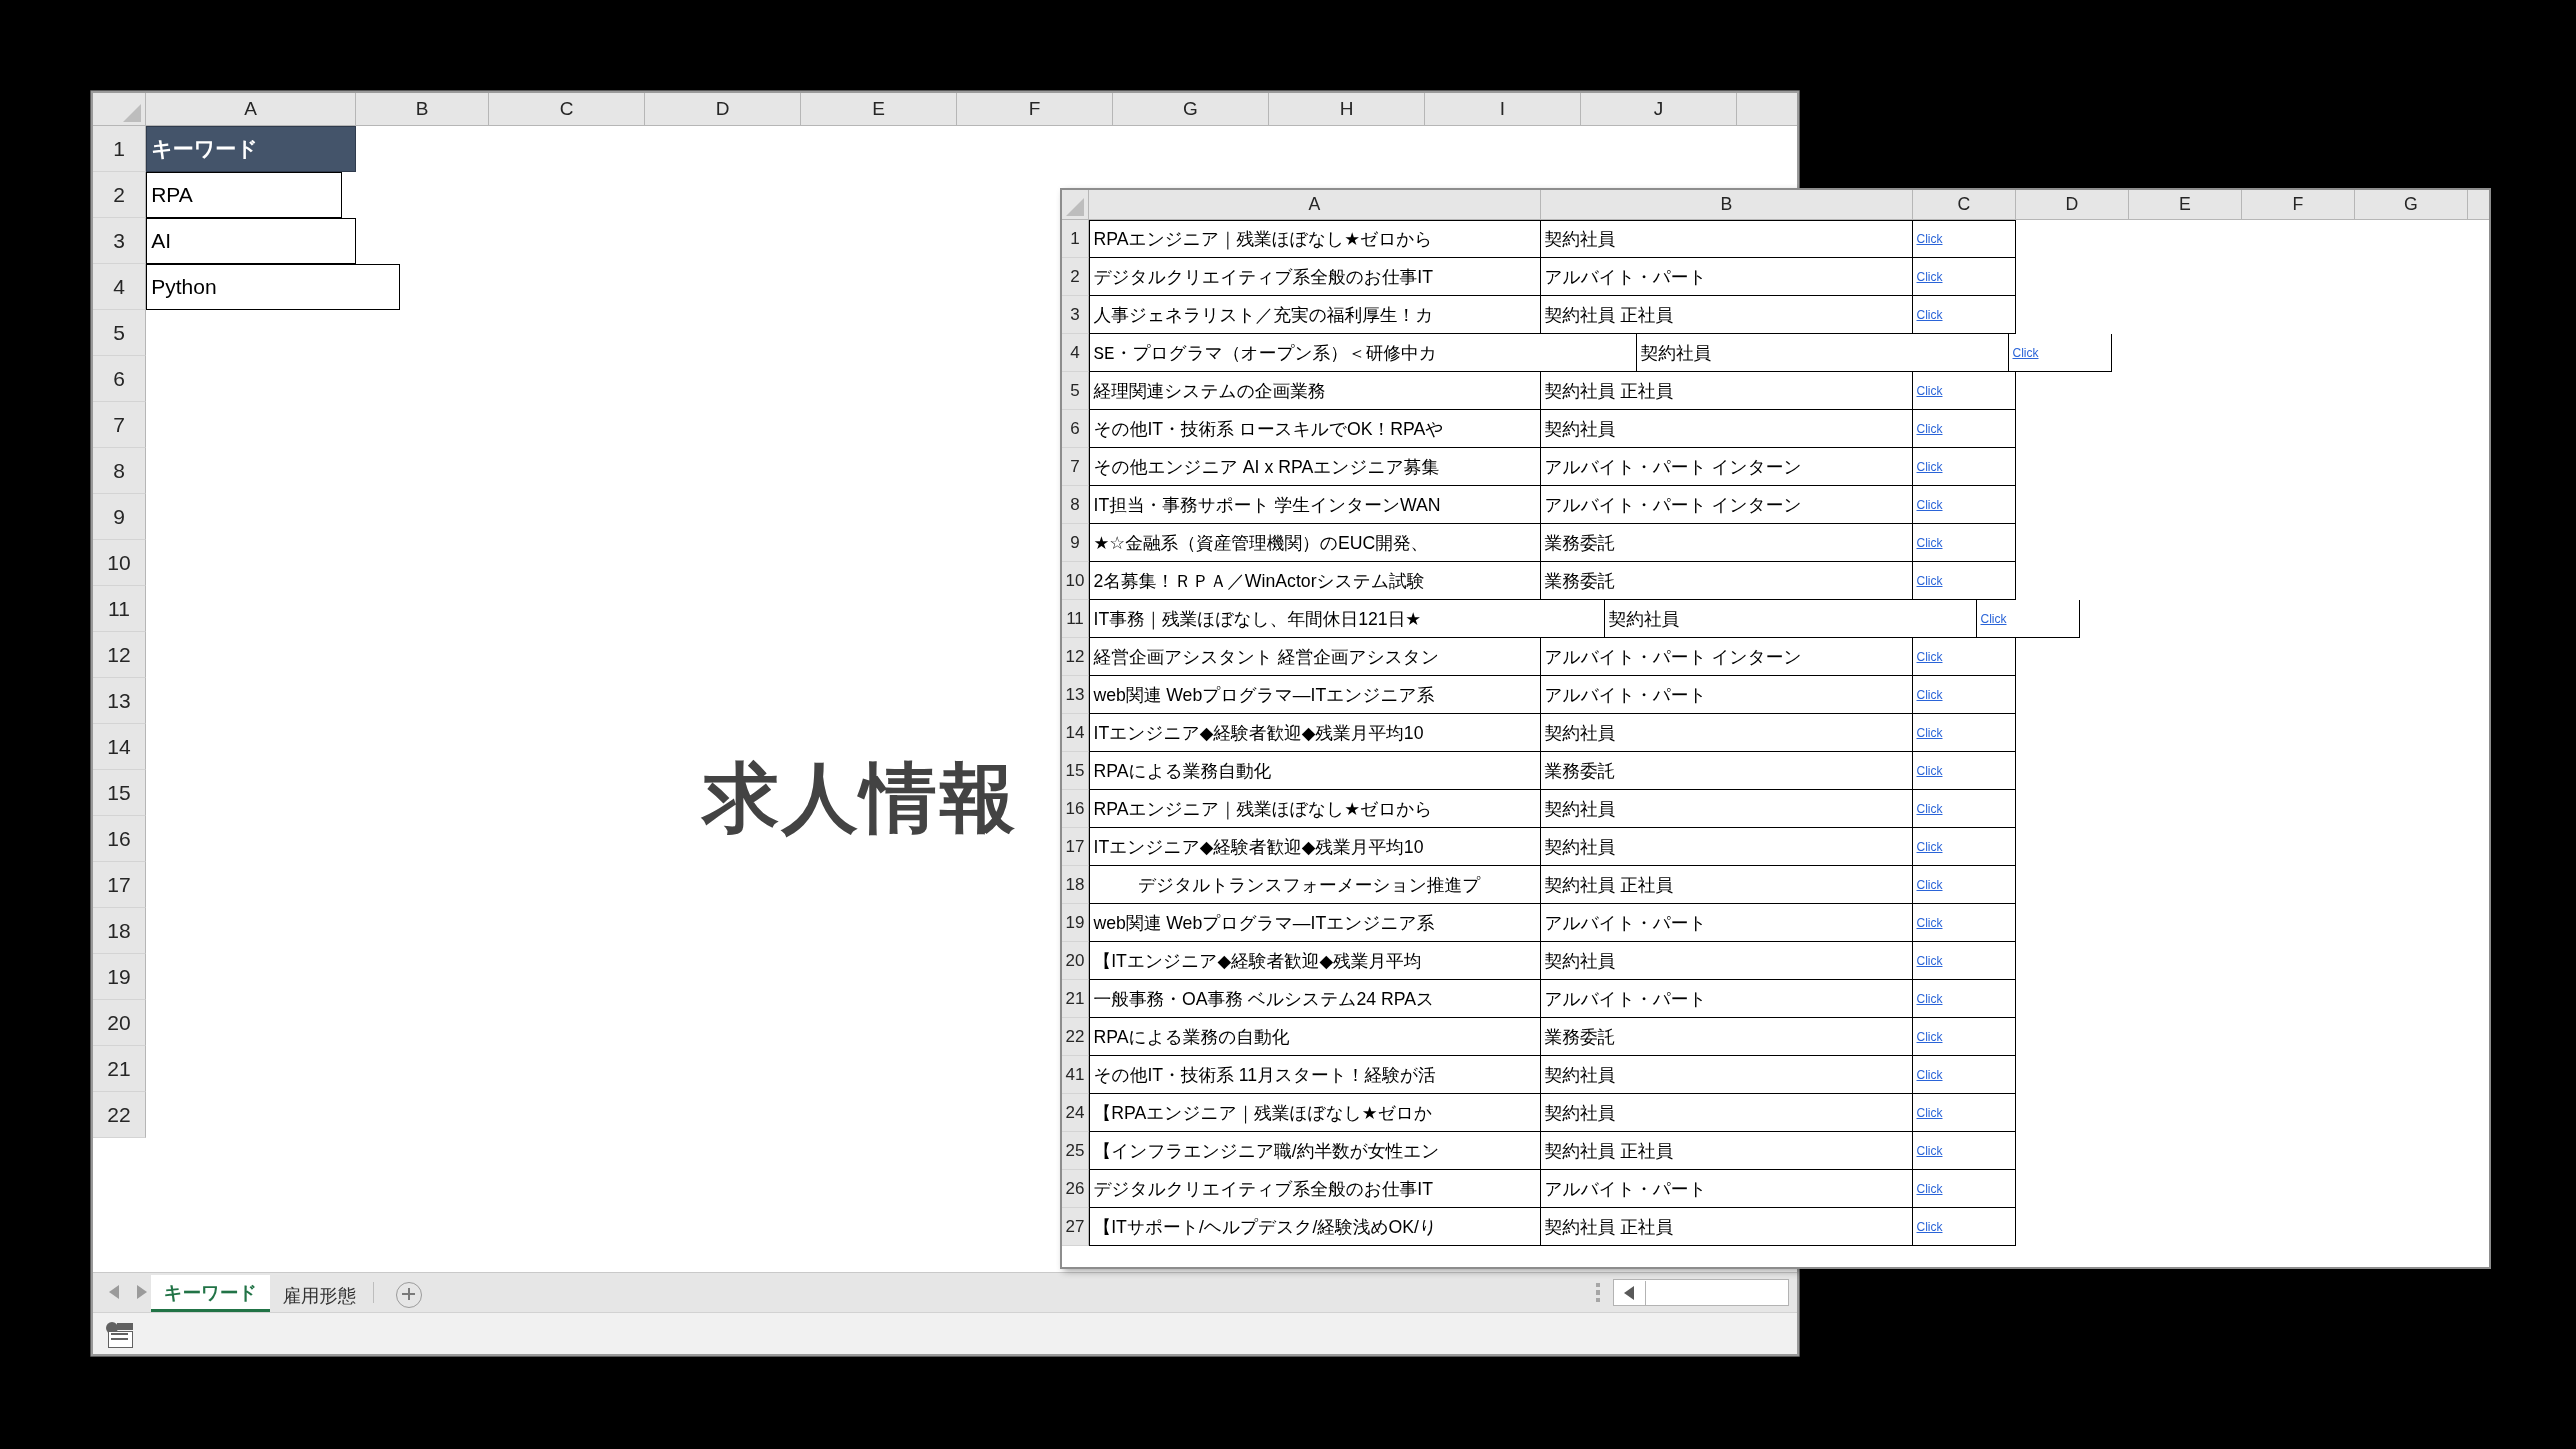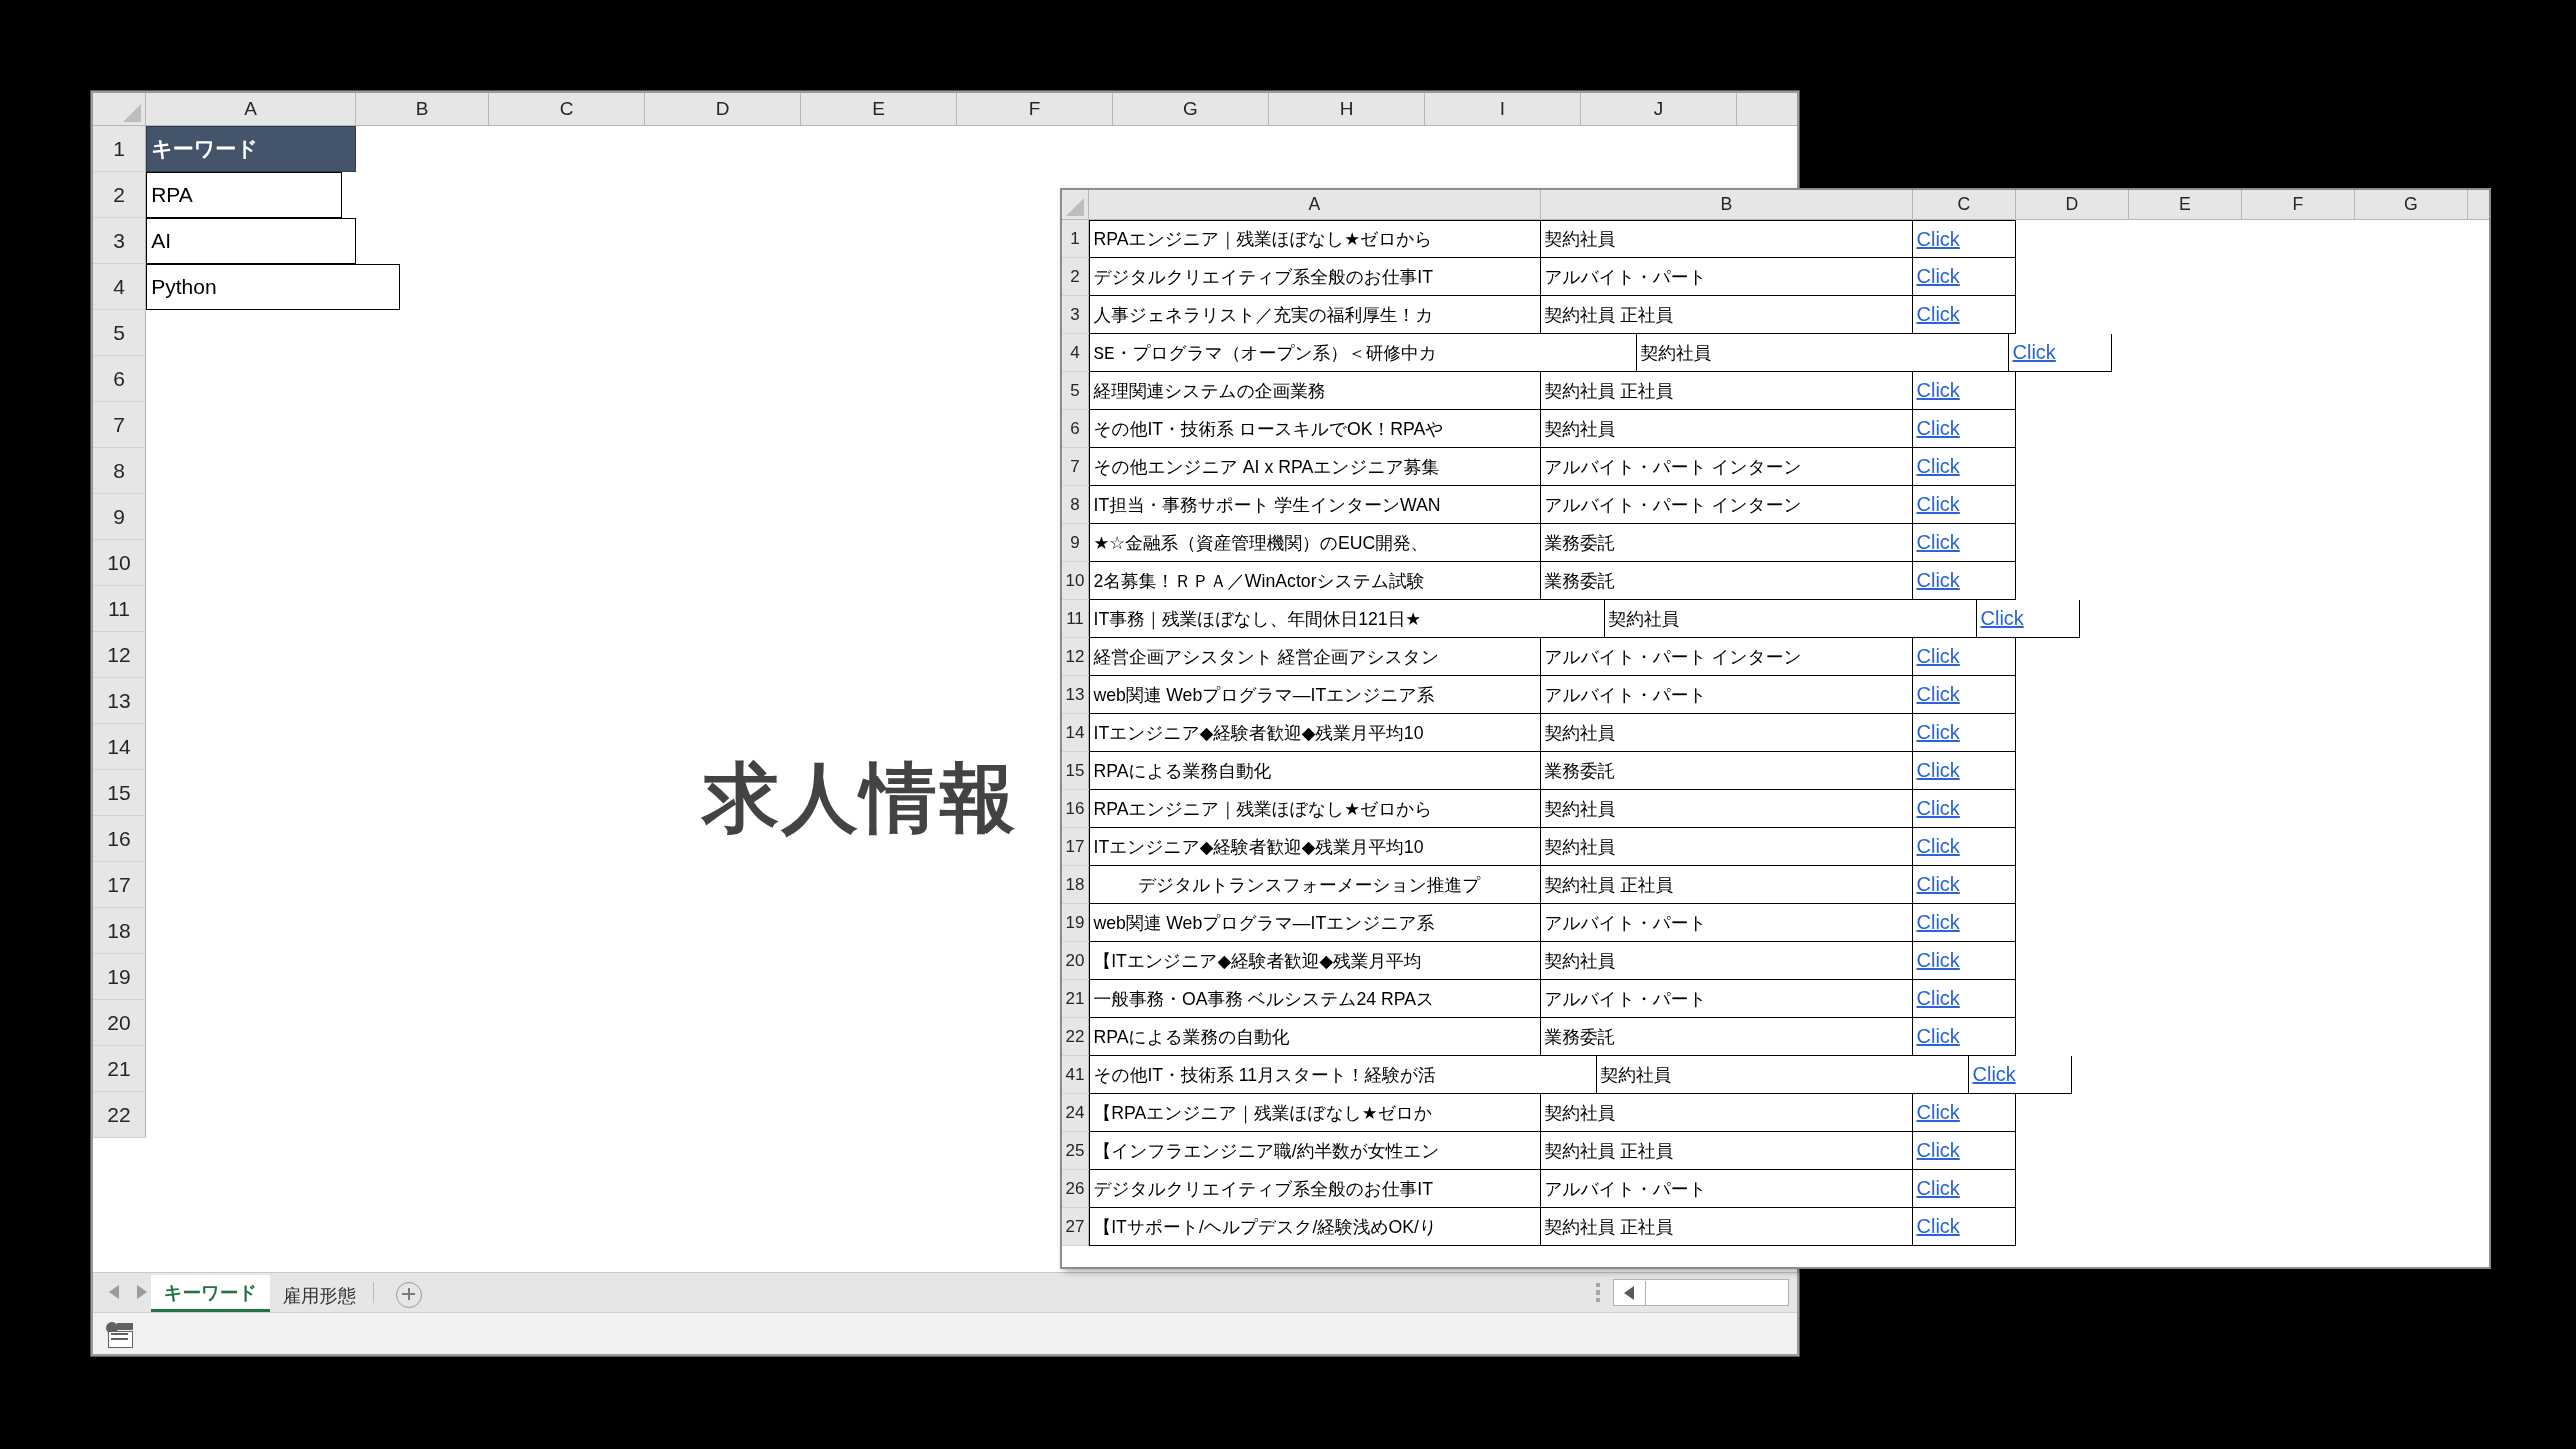--- a/index.html
+++ b/index.html
@@ -68,21 +68,21 @@
   
   .front .colhead{height:30px;}
   .front .colhead .corner{width:27px;}
   .front .colhead .ch{font-size:17.7px;}
   .front .rowhead{width:27px;height:38px;font-size:17px;}
   .front .row{height:38px;}
   .front .cell{height:38px;font-size:17.7px;padding:0 3.5px;}
   .front .cell.bordered{border:1.4px solid #000;border-top:none;}
   .front .row:first-child .cell.bordered{border-top:1.4px solid #000;}
   .link{
-    color:#2a64d8;text-decoration:underline;font-size:20px;
+    color:#2a64d8;text-decoration:underline;font-size:12px;
   }
 
   
   .watermark{
     position:absolute;left:610px;top:655px;
     font-size:76px;font-weight:bold;color:#434343;
     letter-spacing:2.8px;white-space:nowrap;
   }
 
   
@@ -482,21 +482,21 @@
         <div class="row">
           <div class="rowhead">22</div>
           <div class="cell bordered" style="width: 452px;">RPAによる業務の自動化</div>
           <div class="cell bordered" style="width: 372px; border-left: none;">業務委託</div>
           <div class="cell bordered" style="width: 103px; border-left: none;">
             <span class="link">Click</span>
           </div>
         </div>
         <div class="row">
           <div class="rowhead">41</div>
-          <div class="cell bordered" style="width: 508px;">その他IT・技術系 11月スタート！経験が活</div>
+          <div class="cell bordered" style="width: 452px;">その他IT・技術系 11月スタート！経験が活</div>
           <div class="cell bordered" style="width: 372px; border-left: none;">契約社員</div>
           <div class="cell bordered" style="width: 103px; border-left: none;">
             <span class="link">Click</span>
           </div>
         </div>
         <div class="row">
           <div class="rowhead">24</div>
           <div class="cell bordered" style="width: 452px;">【RPAエンジニア｜残業ほぼなし★ゼロか</div>
           <div class="cell bordered" style="width: 372px; border-left: none;">契約社員</div>
           <div class="cell bordered" style="width: 103px; border-left: none;">

